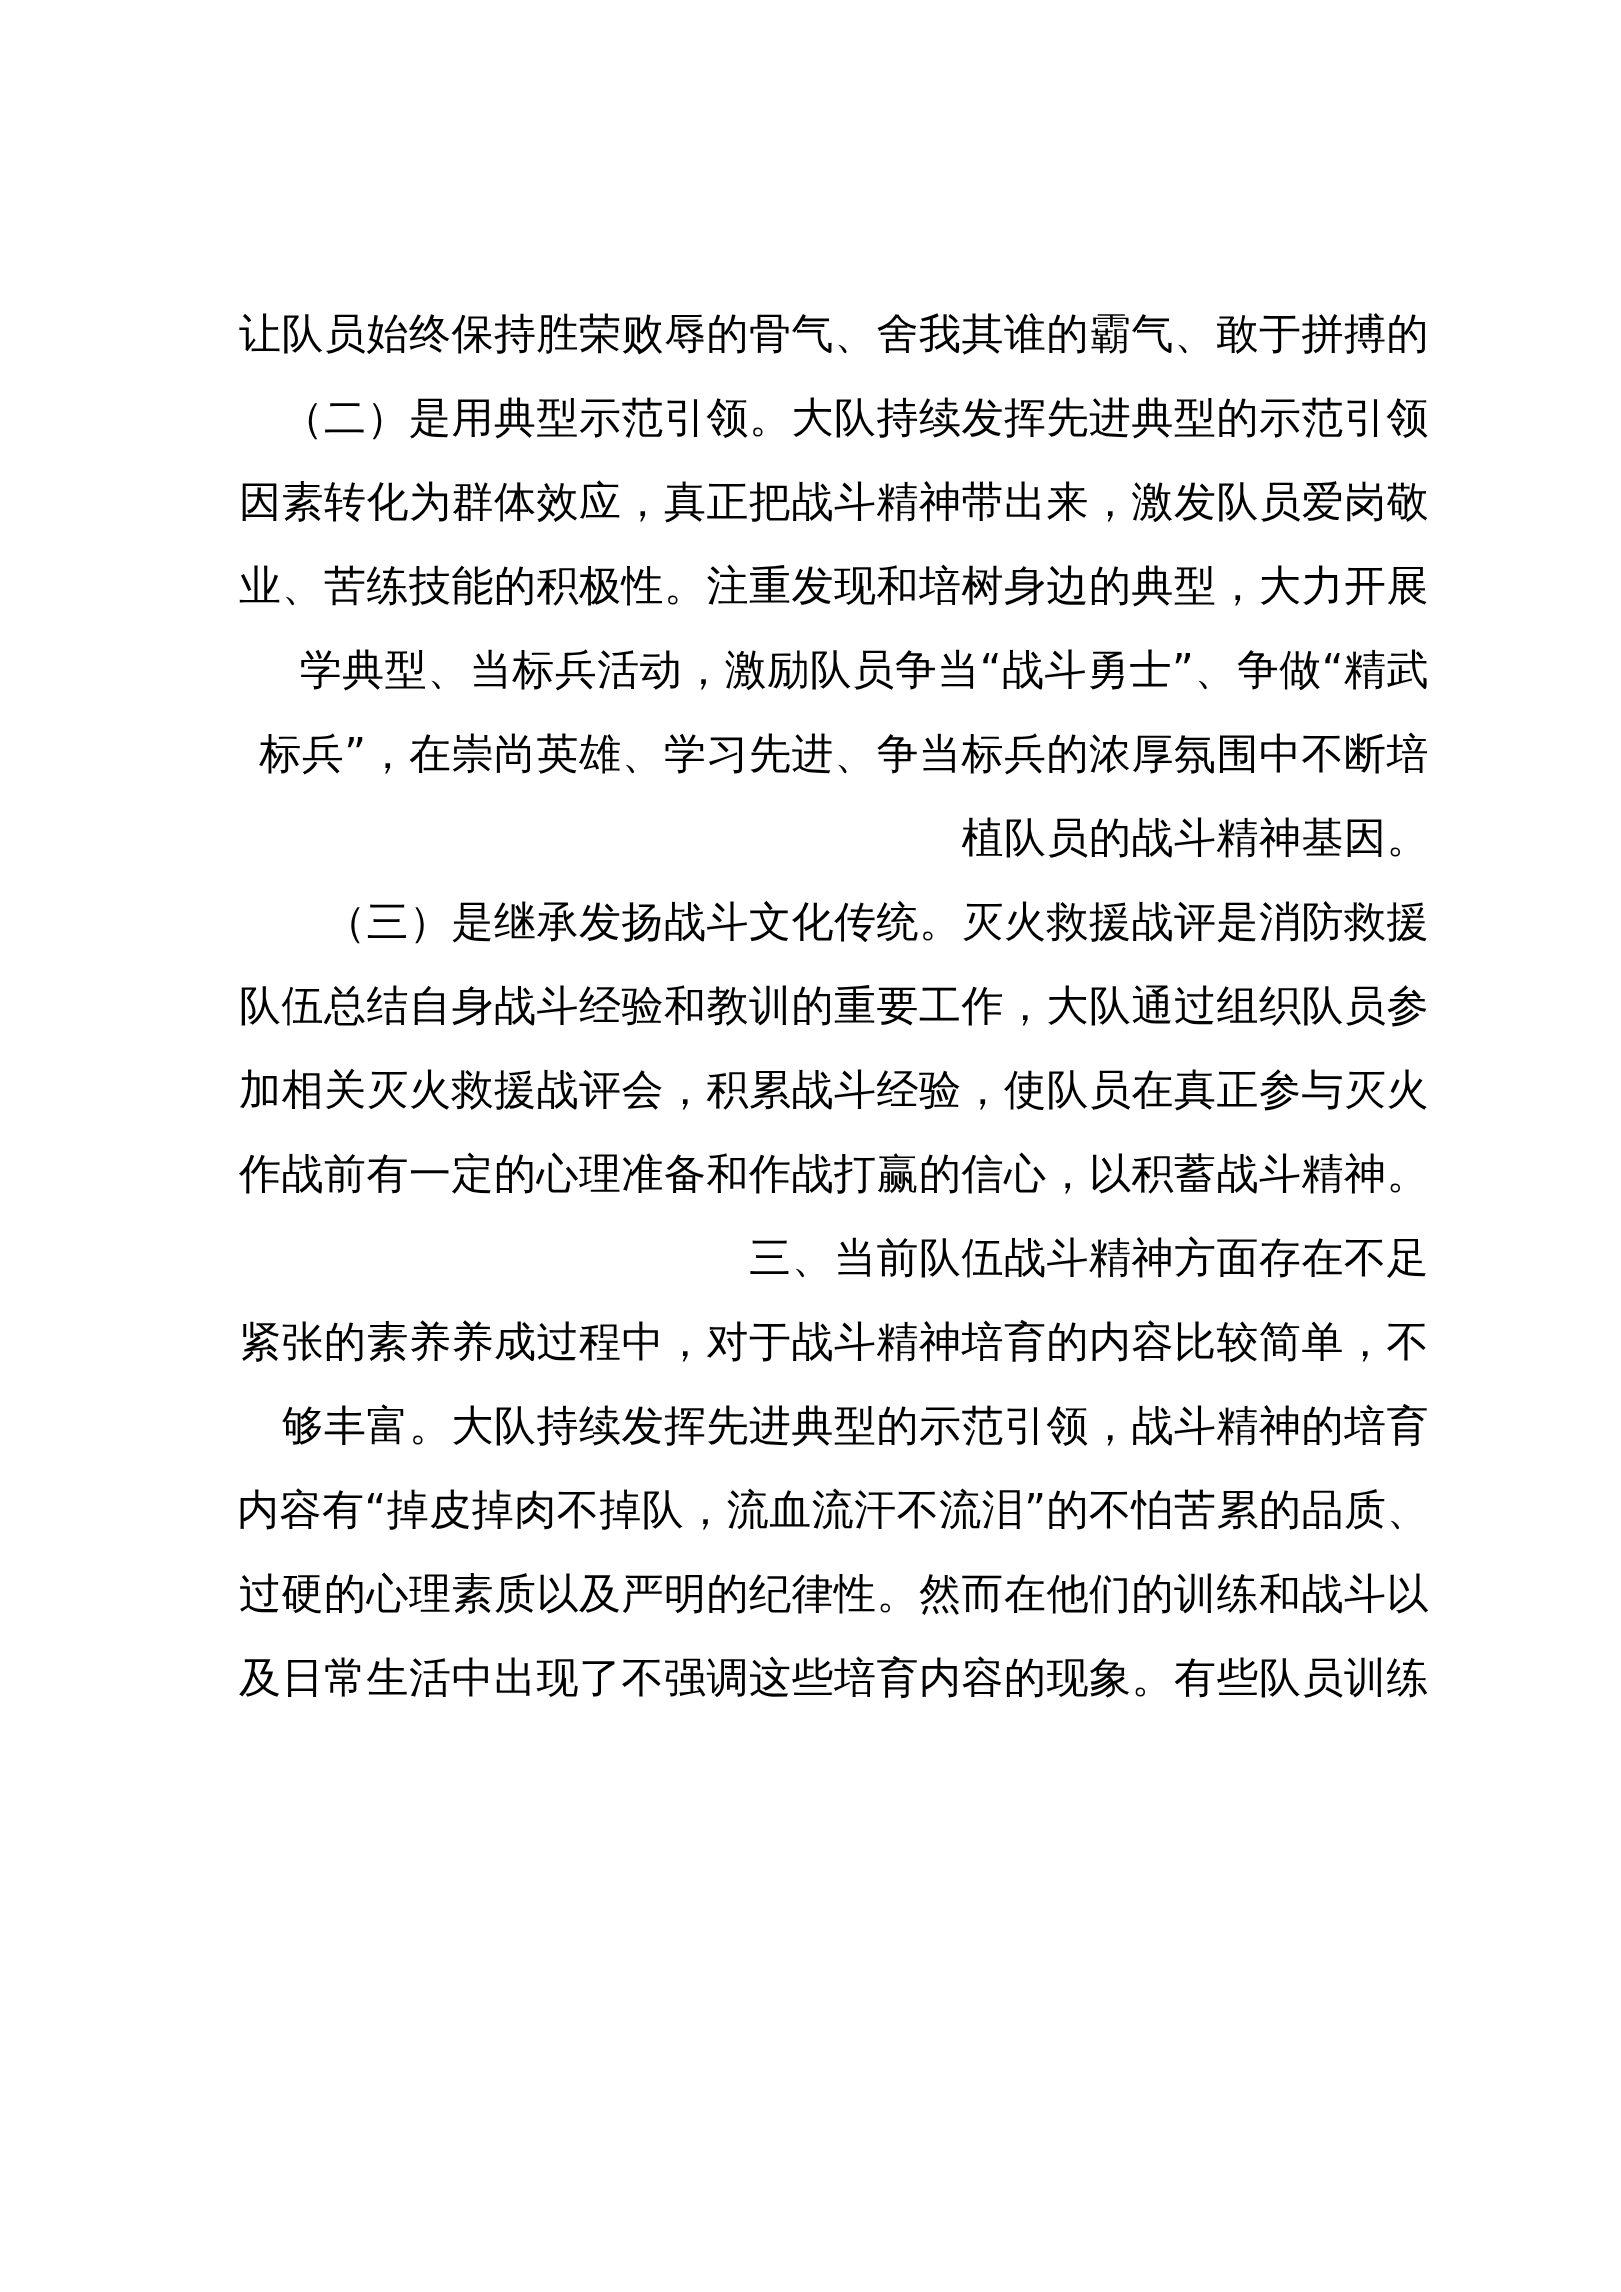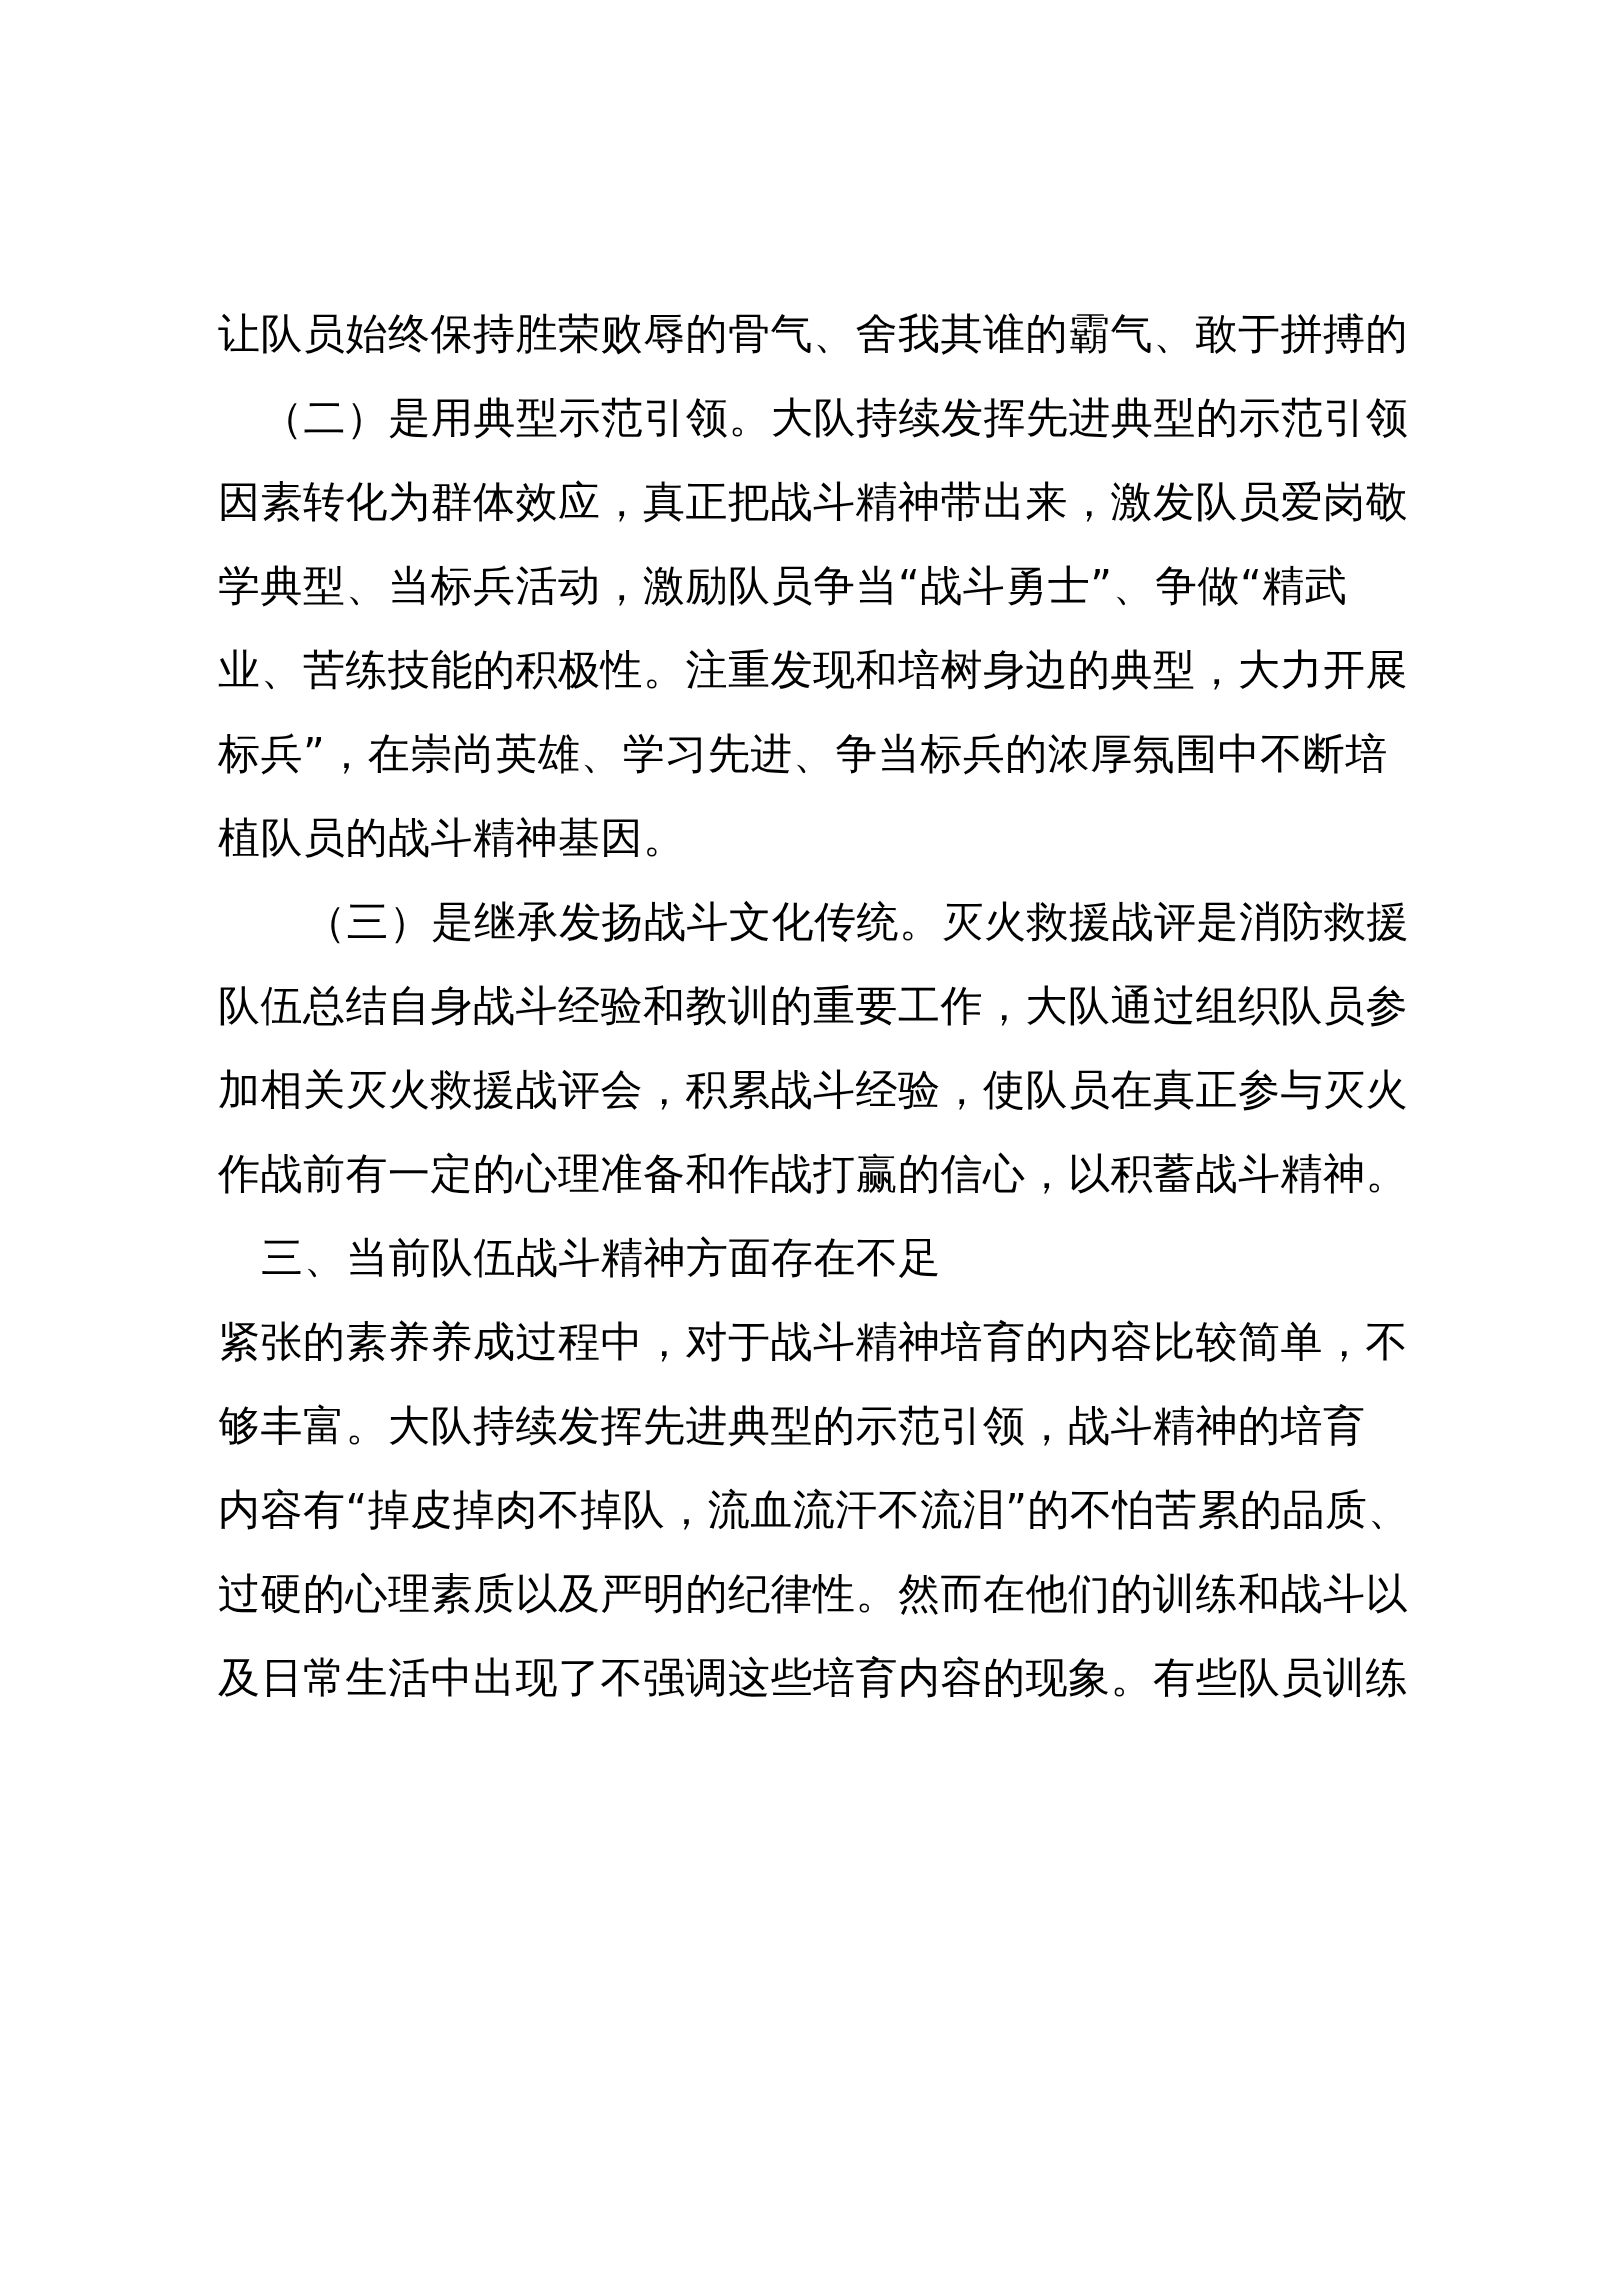--- a/index.html
+++ b/index.html
@@ -13,40 +13,41 @@
       position: relative;
       overflow: hidden;
       font-family: "DejaVu Sans", "Liberation Sans", sans-serif;
       color: #000000;
     }
     .page {
       position: absolute;
       left: 218px;
       top: 292px;
       width: 1211px;
+      text-align: right;
     }
     .line {
       height: 84px;
       line-height: 84px;
       font-size: 42px;
       white-space: nowrap;
       letter-spacing: 0.5px;
     }
     .indent-1 { padding-left: 43px; }
     .indent-2 { padding-left: 86px; }
   </style>
 </head>
 <body>
 
 <div class="page">
   <div class="line">让队员始终保持胜荣败辱的骨气、舍我其谁的霸气、敢于拼搏的</div>
   <div class="line indent-1">（二）是用典型示范引领。大队持续发挥先进典型的示范引领</div>
   <div class="line">因素转化为群体效应，真正把战斗精神带出来，激发队员爱岗敬</div>
+  <div class="line">业、苦练技能的积极性。注重发现和培树身边的典型，大力开展</div>
   <div class="line">学典型、当标兵活动，激励队员争当“战斗勇士”、争做“精武</div>
-  <div class="line">业、苦练技能的积极性。注重发现和培树身边的典型，大力开展</div>
   <div class="line">标兵”，在崇尚英雄、学习先进、争当标兵的浓厚氛围中不断培</div>
   <div class="line">植队员的战斗精神基因。</div>
   <div class="line indent-2">（三）是继承发扬战斗文化传统。灭火救援战评是消防救援</div>
   <div class="line">队伍总结自身战斗经验和教训的重要工作，大队通过组织队员参</div>
   <div class="line">加相关灭火救援战评会，积累战斗经验，使队员在真正参与灭火</div>
   <div class="line">作战前有一定的心理准备和作战打赢的信心，以积蓄战斗精神。</div>
   <div class="line indent-1">三、当前队伍战斗精神方面存在不足</div>
   <div class="line">紧张的素养养成过程中，对于战斗精神培育的内容比较简单，不</div>
   <div class="line">够丰富。大队持续发挥先进典型的示范引领，战斗精神的培育</div>
   <div class="line">内容有“掉皮掉肉不掉队，流血流汗不流泪”的不怕苦累的品质、</div>

